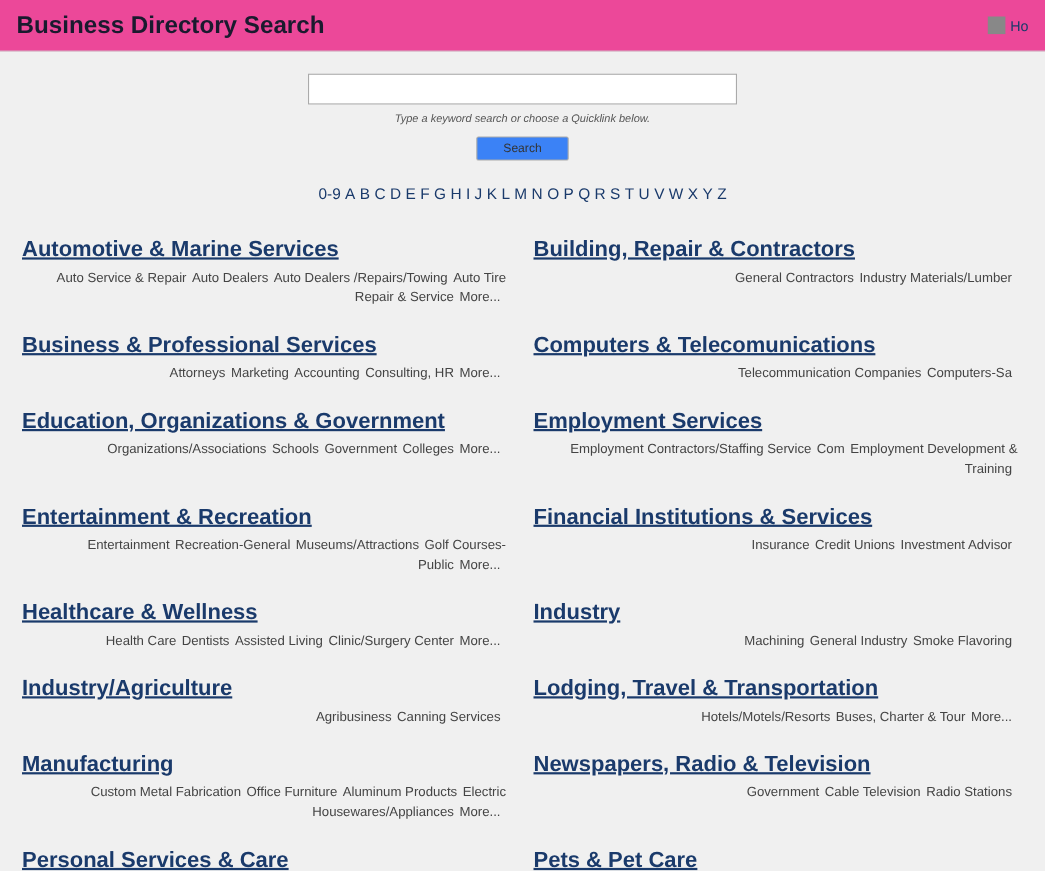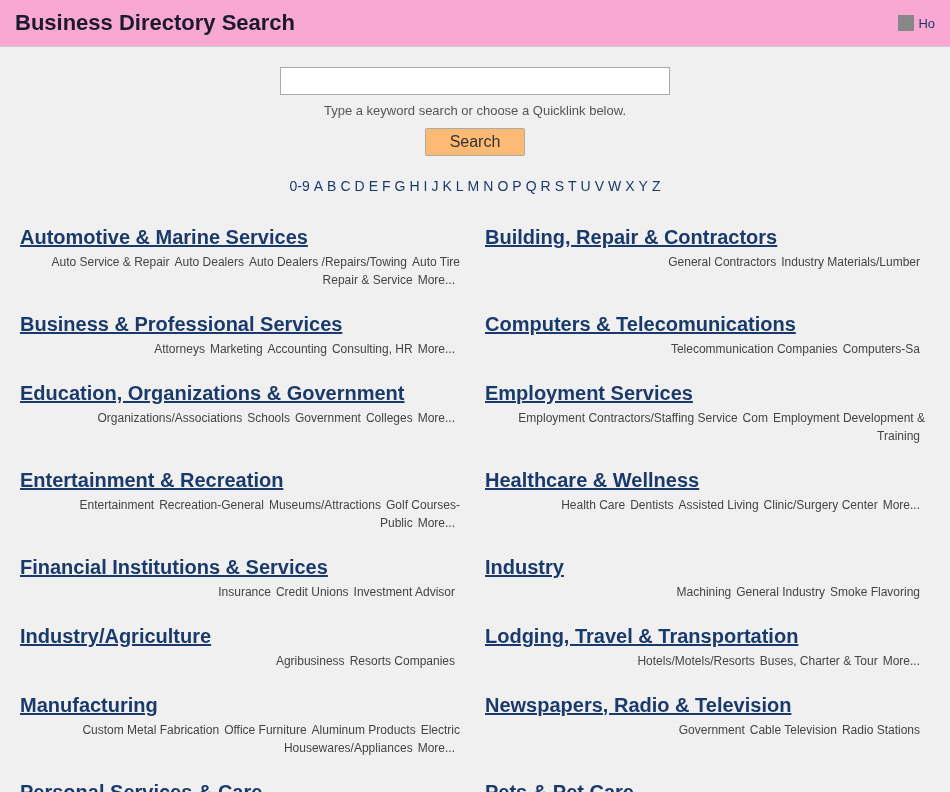--- a/index.html
+++ b/index.html
@@ -3,21 +3,21 @@
   <meta charset="utf-8">
   <style>
     * { margin: 0; padding: 0; box-sizing: border-box; }
     body {
       font-family: Arial, sans-serif;
       background: #f0f0f0;
       color: #333;
       font-size: 13px;
     }
     .header {
-      background: #f9a8d4;
+      background: #ec4899;
       padding: 10px 15px;
       display: flex;
       justify-content: space-between;
       align-items: center;
       border-bottom: 1px solid #ccc;
     }
     .header-title {
       font-size: 22px;
       font-weight: bold;
       color: #1a1a2e;
@@ -46,30 +46,31 @@
       width: 390px;
       height: 28px;
       border: 1px solid #aaa;
       padding: 4px 8px;
       font-size: 13px;
       background: white;
       display: block;
       margin: 0 auto 8px;
     }
     .search-hint {
+      font-style: italic;
       color: #555;
-      font-size: 13px;
+      font-size: 10px;
       margin-bottom: 10px;
     }
     .search-button {
-      background: #fdba74;
+      background: #3b82f6;
       border: 1px solid #aaa;
       padding: 4px 24px;
       cursor: pointer;
-      font-size: 16px;
+      font-size: 11px;
       color: #333;
       border-radius: 2px;
     }
     .alphabet-nav {
       text-align: center;
       padding: 12px 10px 20px;
       background: #f0f0f0;
     }
     .alphabet-nav a {
       color: #1a3a6b;
@@ -148,34 +149,34 @@
     </div>
     <div class="category-cell">
       <a class="category-title" href="#">Employment Services</a>
       <div class="category-links"><a href="#">Employment Contractors/Staffing Service</a><a href="#">Com</a><a href="#">Employment Development &amp; Training</a></div>
     </div>
     <div class="category-cell">
       <a class="category-title" href="#">Entertainment &amp; Recreation</a>
       <div class="category-links"><a href="#">Entertainment</a><a href="#">Recreation-General</a><a href="#">Museums/Attractions</a><a href="#">Golf Courses-Public</a><a href="#">More...</a></div>
     </div>
     <div class="category-cell">
+      <a class="category-title" href="#">Financial Institutions &amp; Services</a>
+      <div class="category-links"><a href="#">Insurance</a><a href="#">Credit Unions</a><a href="#">Investment Advisor</a></div>
+    </div>
+    <div class="category-cell">
       <a class="category-title" href="#">Healthcare &amp; Wellness</a>
       <div class="category-links"><a href="#">Health Care</a><a href="#">Dentists</a><a href="#">Assisted Living</a><a href="#">Clinic/Surgery Center</a><a href="#">More...</a></div>
-    </div>
-    <div class="category-cell">
-      <a class="category-title" href="#">Financial Institutions &amp; Services</a>
-      <div class="category-links"><a href="#">Insurance</a><a href="#">Credit Unions</a><a href="#">Investment Advisor</a></div>
     </div>
     <div class="category-cell">
       <a class="category-title" href="#">Industry</a>
       <div class="category-links"><a href="#">Machining</a><a href="#">General Industry</a><a href="#">Smoke Flavoring</a></div>
     </div>
     <div class="category-cell">
       <a class="category-title" href="#">Industry/Agriculture</a>
-      <div class="category-links"><a href="#">Agribusiness</a><a href="#">Resorts Companies</a></div>
+      <div class="category-links"><a href="#">Agribusiness</a><a href="#">Canning Services</a></div>
     </div>
     <div class="category-cell">
       <a class="category-title" href="#">Lodging, Travel &amp; Transportation</a>
       <div class="category-links"><a href="#">Hotels/Motels/Resorts</a><a href="#">Buses, Charter &amp; Tour</a><a href="#">More...</a></div>
     </div>
     <div class="category-cell">
       <a class="category-title" href="#">Manufacturing</a>
       <div class="category-links"><a href="#">Custom Metal Fabrication</a><a href="#">Office Furniture</a><a href="#">Aluminum Products</a><a href="#">Electric Housewares/Appliances</a><a href="#">More...</a></div>
     </div>
     <div class="category-cell">

